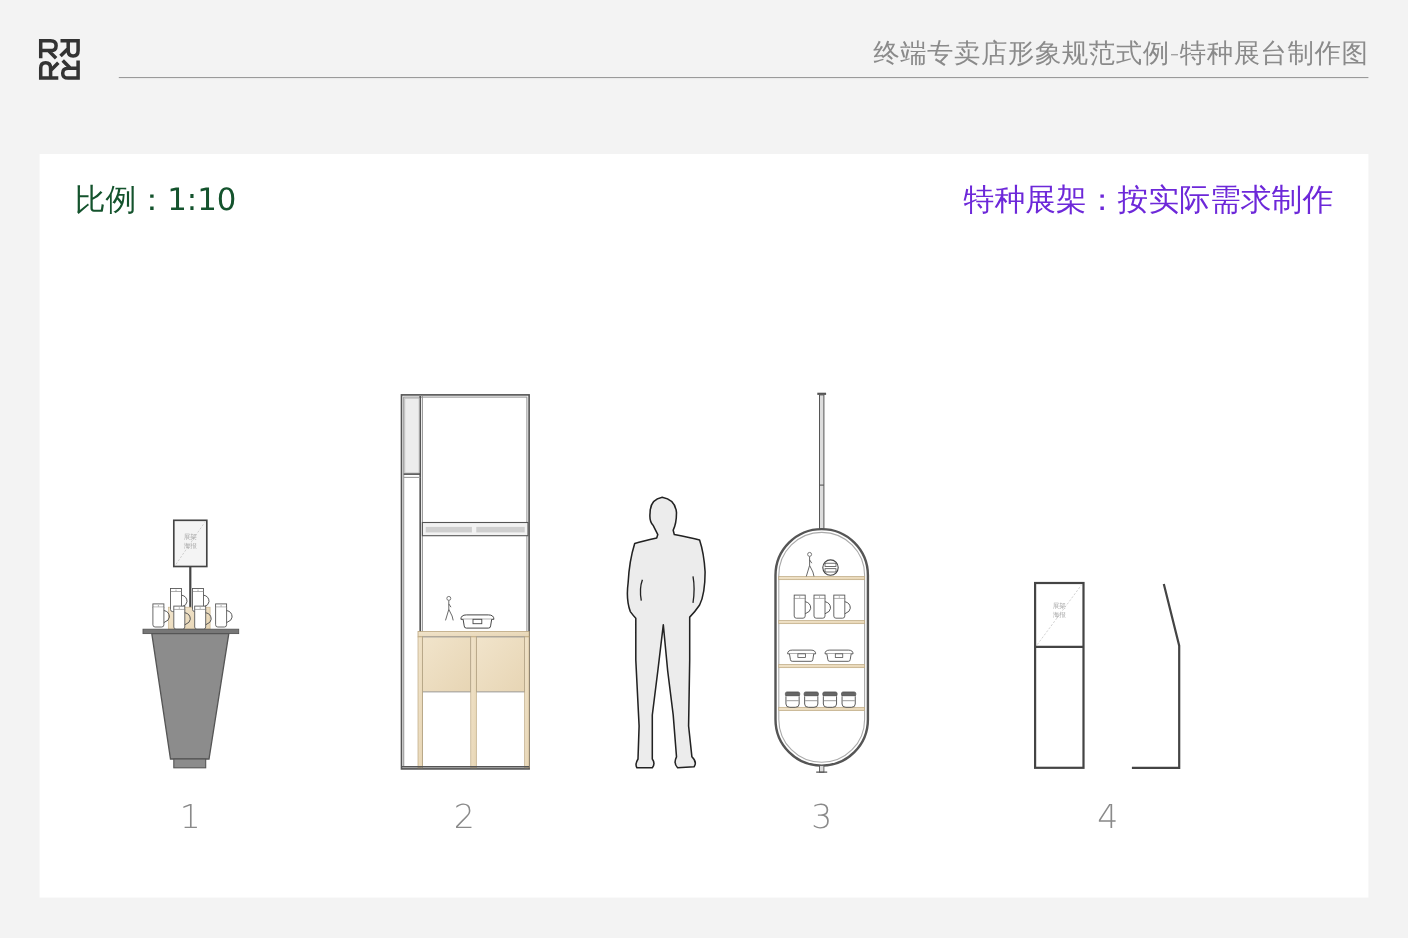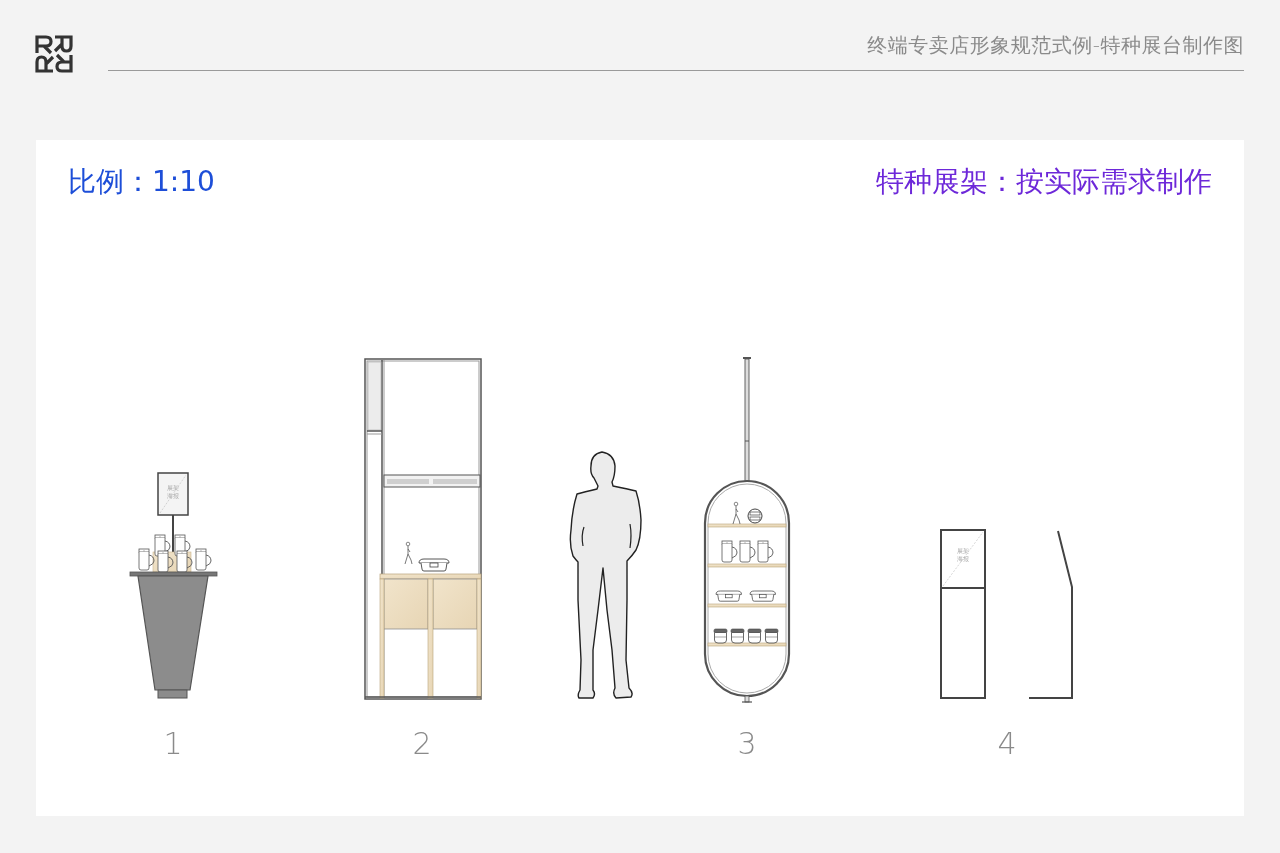--- a/index.html
+++ b/index.html
@@ -2,26 +2,26 @@
 <html><head>
 <meta charset="utf-8">
 <style>
   html, body { margin:0; padding:0; }
   body {
     width:1280px; height:853px; background:#f3f3f3; position:relative; overflow:hidden;
     font-family:"DejaVu Sans", sans-serif; color:#777;
   }
   .logo { position:absolute; left:35px; top:35px; width:38px; height:38px; }
   .header-title {
-    position:absolute; right:36px; top:32px; font-size:20px; color:#8a8a8a;
+    position:absolute; right:36px; top:32px; font-size:24px; color:#8a8a8a;
     letter-spacing:0.5px; font-weight:300; white-space:nowrap;
   }
   .header-rule { position:absolute; left:108px; right:36px; top:70px; height:1px; background:#9a9a9a; }
   .panel { position:absolute; left:36px; top:140px; width:1208px; height:676px; background:#ffffff; }
-  .scale-label { position:absolute; left:68px; top:163px; font-size:28px; color:#1d4ed8; white-space:nowrap; }
+  .scale-label { position:absolute; left:68px; top:163px; font-size:28px; color:#14532d; white-space:nowrap; }
   .note-label { position:absolute; right:68px; top:163px; font-size:28px; color:#6d28d9; white-space:nowrap; }
   .item-num { position:absolute; top:726px; font-size:30px; color:#8a8a8a; width:40px; text-align:center; font-weight:300; }
   svg.drawings { position:absolute; left:0; top:0; width:1280px; height:853px; }
   .sign-text { font-size:6px; fill:#aaa; font-family:"DejaVu Sans", sans-serif; }
 </style>
 </head>
 <body>
 
 <svg class="logo" viewBox="0 0 38 38">
   <g fill="none" stroke="#333" stroke-width="3.2" stroke-linejoin="miter">

